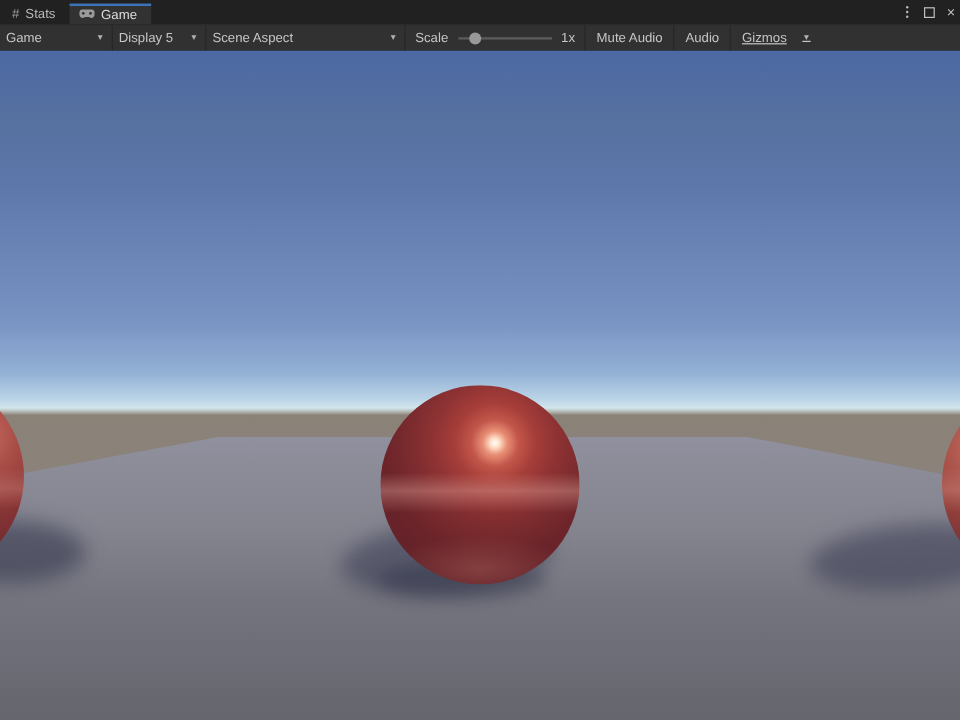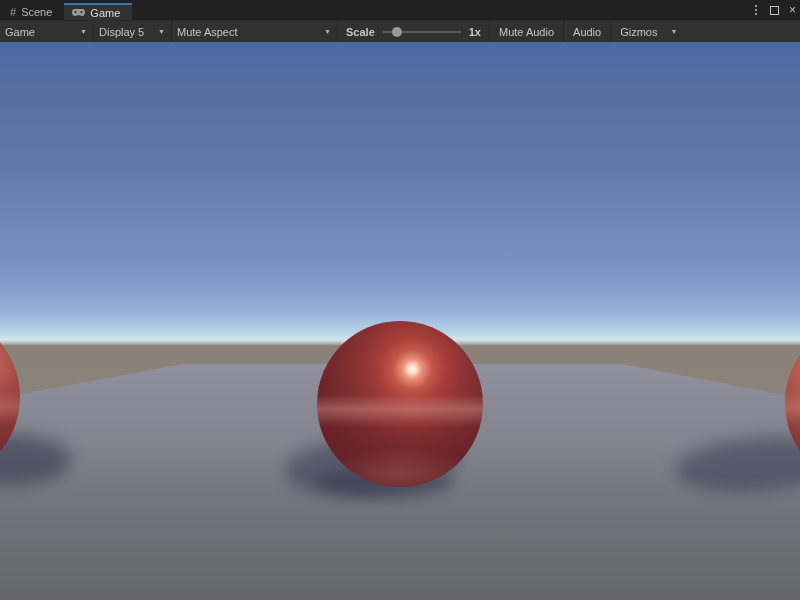--- a/index.html
+++ b/index.html
@@ -28,27 +28,27 @@
     color:#c6c6c6; font-size:11px; border-top:1px solid #2a2a2a; }
   .tb-item { display:flex; align-items:center; }
   .dd { justify-content:space-between; padding:0 6px 0 5px; cursor:default; }
   .dd .arrow { font-size:7px; color:#b0b0b0; margin-left:6px; }
   .dd-view { width:93px; }
   .dd-display { width:77px; }
   .dd-aspect { width:165px; }
   .dd-playmode { width:110px; margin-left:48px; color:#757575; }
   .dd-playmode .arrow { color:#6e6e6e; }
   .sep { width:1px; background:#262626; }
-  .scale-group { padding:0 8px; gap:8px;font-weight:bold; }
+  .scale-group { padding:0 8px; gap:8px; }
   .slider { position:relative; width:78px; height:12px; }
   .slider .track { position:absolute; left:0; right:0; top:5px; height:2px; background:#5a5a5a; }
   .slider .knob { position:absolute; top:1px; left:12%; width:10px; height:10px;
     border-radius:50%; background:#999999; }
   .tb-btn { padding:0 9px; cursor:default; }
-  .gizmos { padding-right:4px; }
+  .gizmos { padding-right:4px;text-decoration:underline; }
   .gizmos .arrow { font-size:7px; color:#b0b0b0; margin-left:8px; padding:0 5px; }
 
   
   .viewport { position:relative; width:800px; height:558px; overflow:hidden; }
   .sky { position:absolute; inset:0;
     background:linear-gradient(180deg,
       #4c69a4 0%, #56709f 10%, #5d77ab 20%, #7892c2 40%,
       #92afd5 48%, #b9d3e6 52%, #dceef0 54%, #eaf8f5 56%, #eefaf7 100%); }
   .farground { position:absolute; left:0; width:800px; top:298px; height:62px;
     background:linear-gradient(180deg, rgba(170,162,148,0) 0, #8a8177 6px, #8b837b 100%); }
@@ -86,21 +86,21 @@
         #7a3134 50%, #68282e 70%, #6f2d30 100%); }
 </style>
 </head>
 <body>
 
 <div class="window">
 
   <div class="tabbar">
     <div class="tab inactive">
       <span class="ticon">#</span>
-      <span>Scene</span>
+      <span>Stats</span>
     </div>
     <div class="tab active">
       <span class="ticon">
         <svg width="13" height="9" viewBox="0 0 13 9" aria-hidden="true">
           <path d="M2.6 1 H10.4 C12 1 13 2.4 13 4.2 C13 6.6 11.6 8 10.2 8 C9.2 8 8.7 7.2 8 7.2 H5 C4.3 7.2 3.8 8 2.8 8 C1.4 8 0 6.6 0 4.2 C0 2.4 1 1 2.6 1 Z" fill="#9a9a9a"></path>
           <circle cx="3.4" cy="4.1" r="1.1" fill="#2f2f2f"></circle>
           <circle cx="9.4" cy="4.1" r="1.1" fill="#2f2f2f"></circle>
         </svg>
       </span>
       <span>Game</span>
@@ -121,21 +121,21 @@
       <span>Game</span>
       <span class="arrow">▼</span>
     </div>
     <div class="sep"></div>
     <div class="tb-item dd dd-display">
       <span>Display 5</span>
       <span class="arrow">▼</span>
     </div>
     <div class="sep"></div>
     <div class="tb-item dd dd-aspect">
-      <span>Mute Aspect</span>
+      <span>Scene Aspect</span>
       <span class="arrow">▼</span>
     </div>
     <div class="sep"></div>
     <div class="tb-item scale-group">
       <span>Scale</span>
       <span class="slider">
         <span class="track"></span>
         <span class="knob"></span>
       </span>
       <span>1x</span>

